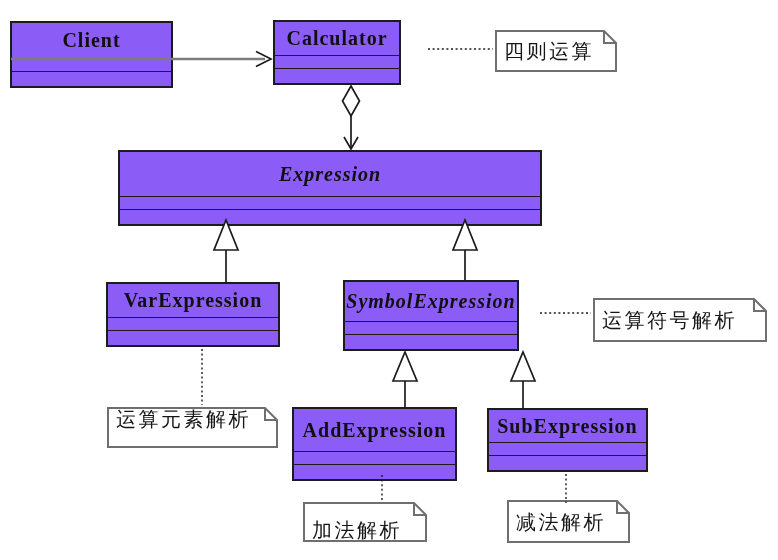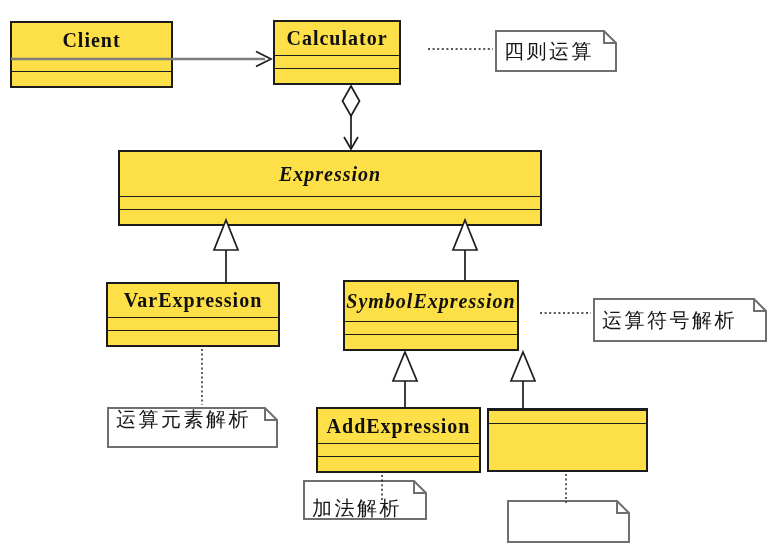--- a/index.html
+++ b/index.html
@@ -8,21 +8,21 @@
     width:778px; height:560px;
     background:#ffffff;
     font-family:"Liberation Serif", serif;
     overflow:hidden;
   }
 
   
   .uml-class {
     position:absolute;
     box-sizing:border-box;
-    background:#fde047;
+    background:#8b5cf6;
     border:2px solid #1c1c1c;
     display:flex;
     flex-direction:column;
     z-index:1;
   }
   .uml-class .title {
     flex:1;
     display:flex;
     align-items:center;
     justify-content:center;
@@ -86,27 +86,28 @@
     <div class="comp comp-attrs"></div>
     <div class="comp comp-ops"></div>
   </div>
 
   <div class="uml-class" style="left:343px;top:280px;width:176px;height:71px">
     <div class="title abstract">SymbolExpression</div>
     <div class="comp comp-attrs"></div>
     <div class="comp comp-ops"></div>
   </div>
 
-  <div class="uml-class" style="left:316px;top:407px;width:165px;height:66px">
+  <div class="uml-class" style="left:292px;top:407px;width:165px;height:74px">
     <div class="title">AddExpression</div>
     <div class="comp comp-attrs"></div>
     <div class="comp comp-ops"></div>
   </div>
 
   <div class="uml-class" style="left:487px;top:408px;width:161px;height:64px">
+    <div class="title">SubExpression</div>
     <div class="comp comp-attrs"></div>
     <div class="comp comp-ops"></div>
   </div>
 
   <div class="uml-note" style="left:495px;top:30px;width:122px;height:42px">
     <svg width="122" height="42" viewBox="0 0 122 42">
       <path d="M1 1 H109 L121 13 V41 H1 Z" fill="#ffffff" stroke="#6f6f6f" stroke-width="2"></path>
       <path d="M109 1 V13 H121" fill="none" stroke="#6f6f6f" stroke-width="2"></path>
     </svg>
     <span class="note-text">四则运算</span>
@@ -121,33 +122,34 @@
   </div>
 
   <div class="uml-note" style="left:107px;top:407px;width:171px;height:24px">
     <svg width="171" height="41" viewBox="0 0 171 41">
       <path d="M1 1 H158 L170 13 V40 H1 Z" fill="#ffffff" stroke="#6f6f6f" stroke-width="2"></path>
       <path d="M158 1 V13 H170" fill="none" stroke="#6f6f6f" stroke-width="2"></path>
     </svg>
     <span class="note-text">运算元素解析</span>
   </div>
 
-  <div class="uml-note" style="left:303px;top:480px;width:124px;height:56px">
+  <div class="uml-note" style="left:303px;top:502px;width:124px;height:56px">
     <svg width="124" height="40" viewBox="0 0 124 40">
       <path d="M1 1 H111 L123 13 V39 H1 Z" fill="#ffffff" stroke="#6f6f6f" stroke-width="2"></path>
       <path d="M111 1 V13 H123" fill="none" stroke="#6f6f6f" stroke-width="2"></path>
     </svg>
     <span class="note-text">加法解析</span>
   </div>
 
   <div class="uml-note" style="left:507px;top:500px;width:123px;height:43px">
     <svg width="123" height="43" viewBox="0 0 123 43">
       <path d="M1 1 H110 L122 13 V42 H1 Z" fill="#ffffff" stroke="#6f6f6f" stroke-width="2"></path>
       <path d="M110 1 V13 H122" fill="none" stroke="#6f6f6f" stroke-width="2"></path>
     </svg>
+    <span class="note-text">减法解析</span>
   </div>
 
   <svg class="connector-layer" viewBox="0 0 778 560">
 
     
     <g>
       <line x1="11" y1="59" x2="265" y2="59" stroke="#7d7d7d" stroke-width="2.6"></line>
       <polyline points="256,51.5 271,59 256,66.5" fill="none" stroke="#1c1c1c" stroke-width="1.7"></polyline>
     </g>
 

